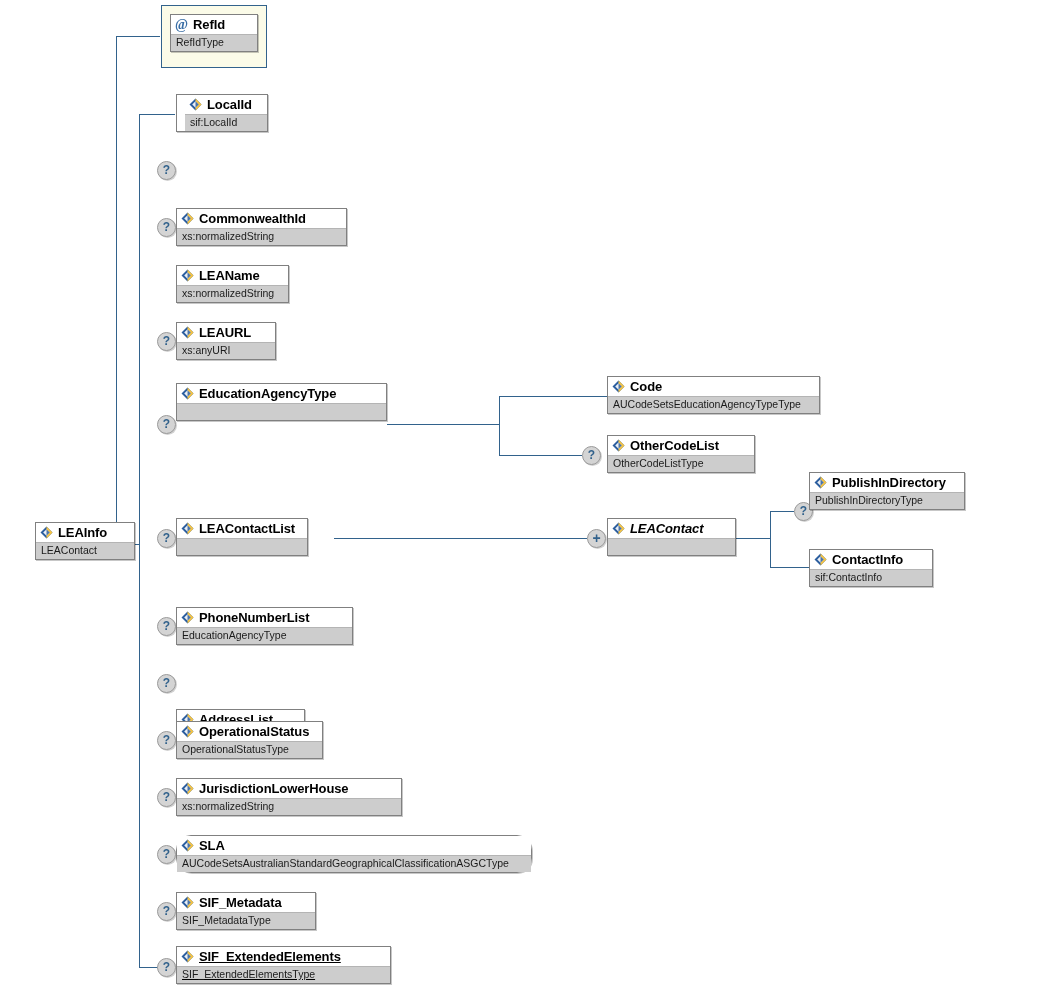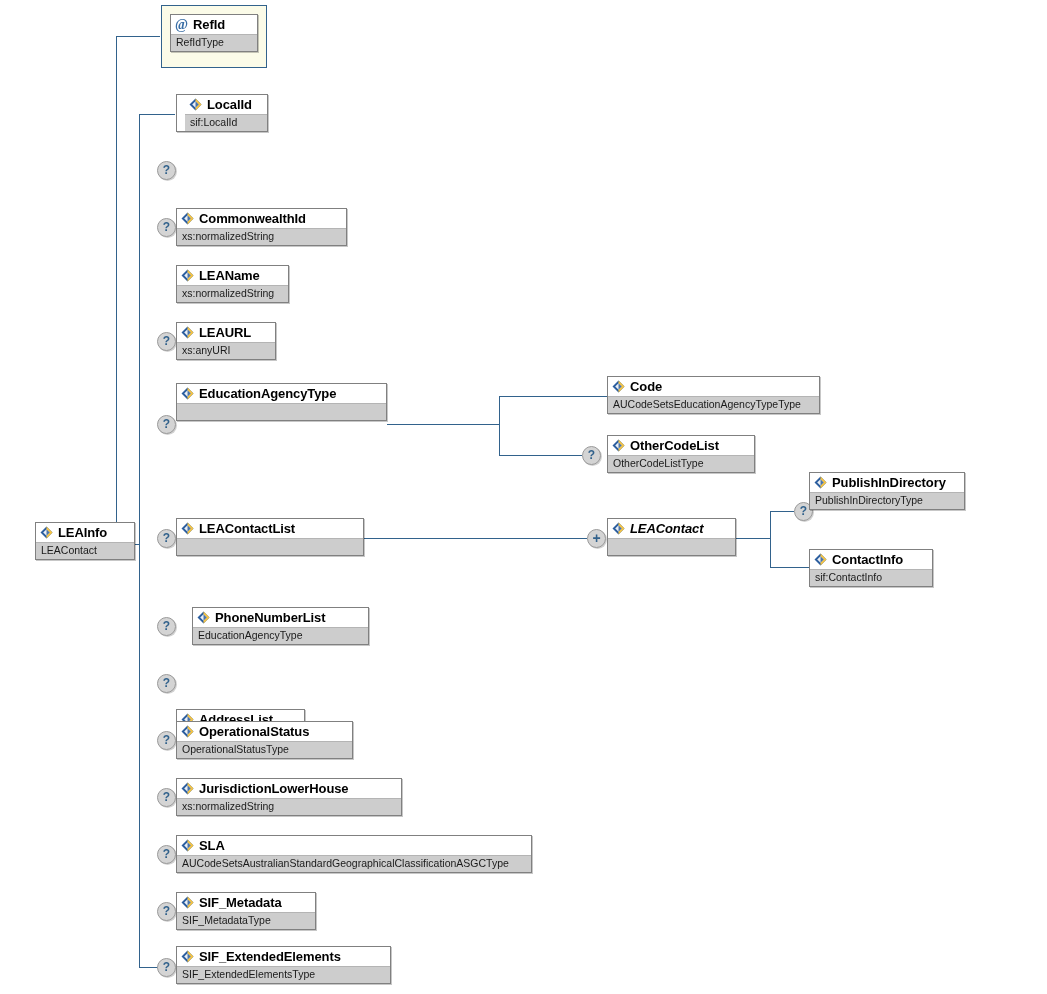--- a/index.html
+++ b/index.html
@@ -258,21 +258,21 @@
             <polygon points="6.5,3.2 9.8,6.5 6.5,9.8 3.2,6.5" fill="#ffffff" opacity="0.9"></polygon>
             <polygon points="6.5,3.2 9.8,6.5 6.5,9.8" fill="#2a5d9e" opacity="0.85"></polygon>
           </svg>
         </span>
       <span class="nm">OtherCodeList</span>
     </div>
     <div class="typ">OtherCodeListType</div>
   </div>
 
   <div class="mark" style="left:157px;top:529px;">?</div>
-  <div class="node" style="left:176px;top:518px;width:188px;">
+  <div class="node" style="left:176px;top:518px;width:132px;">
     <div class="hdr">
       <span class="eicon">
           <svg width="13" height="13" viewBox="0 0 13 13">
             <polygon points="6.5,0.5 12.5,6.5 6.5,12.5 0.5,6.5" fill="#2a5d9e"></polygon>
             <polygon points="6.5,0.5 12.5,6.5 6.5,12.5" fill="#f5c342"></polygon>
             <polygon points="6.5,3.2 9.8,6.5 6.5,9.8 3.2,6.5" fill="#ffffff" opacity="0.9"></polygon>
             <polygon points="6.5,3.2 9.8,6.5 6.5,9.8" fill="#2a5d9e" opacity="0.85"></polygon>
           </svg>
         </span>
       <span class="nm">LEAContactList</span>
@@ -321,21 +321,21 @@
             <polygon points="6.5,3.2 9.8,6.5 6.5,9.8 3.2,6.5" fill="#ffffff" opacity="0.9"></polygon>
             <polygon points="6.5,3.2 9.8,6.5 6.5,9.8" fill="#2a5d9e" opacity="0.85"></polygon>
           </svg>
         </span>
       <span class="nm">ContactInfo</span>
     </div>
     <div class="typ">sif:ContactInfo</div>
   </div>
 
   <div class="mark" style="left:157px;top:617px;">?</div>
-  <div class="node" style="left:176px;top:607px;width:177px;margin-left:16px;">
+  <div class="node" style="left:176px;top:607px;width:177px;">
     <div class="hdr">
       <span class="eicon">
           <svg width="13" height="13" viewBox="0 0 13 13">
             <polygon points="6.5,0.5 12.5,6.5 6.5,12.5 0.5,6.5" fill="#2a5d9e"></polygon>
             <polygon points="6.5,0.5 12.5,6.5 6.5,12.5" fill="#f5c342"></polygon>
             <polygon points="6.5,3.2 9.8,6.5 6.5,9.8 3.2,6.5" fill="#ffffff" opacity="0.9"></polygon>
             <polygon points="6.5,3.2 9.8,6.5 6.5,9.8" fill="#2a5d9e" opacity="0.85"></polygon>
           </svg>
         </span>
       <span class="nm">PhoneNumberList</span>
@@ -353,21 +353,21 @@
             <polygon points="6.5,3.2 9.8,6.5 6.5,9.8 3.2,6.5" fill="#ffffff" opacity="0.9"></polygon>
             <polygon points="6.5,3.2 9.8,6.5 6.5,9.8" fill="#2a5d9e" opacity="0.85"></polygon>
           </svg>
         </span>
       <span class="nm">AddressList</span>
     </div>
     <div class="typ">AddressListType</div>
   </div>
 
   <div class="mark" style="left:157px;top:731px;">?</div>
-  <div class="node" style="left:176px;top:721px;width:177px;">
+  <div class="node" style="left:176px;top:721px;width:147px;">
     <div class="hdr">
       <span class="eicon">
           <svg width="13" height="13" viewBox="0 0 13 13">
             <polygon points="6.5,0.5 12.5,6.5 6.5,12.5 0.5,6.5" fill="#2a5d9e"></polygon>
             <polygon points="6.5,0.5 12.5,6.5 6.5,12.5" fill="#f5c342"></polygon>
             <polygon points="6.5,3.2 9.8,6.5 6.5,9.8 3.2,6.5" fill="#ffffff" opacity="0.9"></polygon>
             <polygon points="6.5,3.2 9.8,6.5 6.5,9.8" fill="#2a5d9e" opacity="0.85"></polygon>
           </svg>
         </span>
       <span class="nm">OperationalStatus</span>
@@ -385,21 +385,21 @@
             <polygon points="6.5,3.2 9.8,6.5 6.5,9.8 3.2,6.5" fill="#ffffff" opacity="0.9"></polygon>
             <polygon points="6.5,3.2 9.8,6.5 6.5,9.8" fill="#2a5d9e" opacity="0.85"></polygon>
           </svg>
         </span>
       <span class="nm">JurisdictionLowerHouse</span>
     </div>
     <div class="typ">xs:normalizedString</div>
   </div>
 
   <div class="mark" style="left:157px;top:845px;">?</div>
-  <div class="node" style="left:176px;top:835px;width:356px;">
+  <div class="node" style="left:176px;top:835px;width:356px;border-radius:15px;">
     <div class="hdr">
       <span class="eicon">
           <svg width="13" height="13" viewBox="0 0 13 13">
             <polygon points="6.5,0.5 12.5,6.5 6.5,12.5 0.5,6.5" fill="#2a5d9e"></polygon>
             <polygon points="6.5,0.5 12.5,6.5 6.5,12.5" fill="#f5c342"></polygon>
             <polygon points="6.5,3.2 9.8,6.5 6.5,9.8 3.2,6.5" fill="#ffffff" opacity="0.9"></polygon>
             <polygon points="6.5,3.2 9.8,6.5 6.5,9.8" fill="#2a5d9e" opacity="0.85"></polygon>
           </svg>
         </span>
       <span class="nm">SLA</span>
@@ -417,21 +417,21 @@
             <polygon points="6.5,3.2 9.8,6.5 6.5,9.8 3.2,6.5" fill="#ffffff" opacity="0.9"></polygon>
             <polygon points="6.5,3.2 9.8,6.5 6.5,9.8" fill="#2a5d9e" opacity="0.85"></polygon>
           </svg>
         </span>
       <span class="nm">SIF_Metadata</span>
     </div>
     <div class="typ">SIF_MetadataType</div>
   </div>
 
   <div class="mark" style="left:157px;top:958px;">?</div>
-  <div class="node" style="left:176px;top:946px;width:215px;">
+  <div class="node" style="left:176px;top:946px;width:215px;text-decoration:underline;">
     <div class="hdr">
       <span class="eicon">
           <svg width="13" height="13" viewBox="0 0 13 13">
             <polygon points="6.5,0.5 12.5,6.5 6.5,12.5 0.5,6.5" fill="#2a5d9e"></polygon>
             <polygon points="6.5,0.5 12.5,6.5 6.5,12.5" fill="#f5c342"></polygon>
             <polygon points="6.5,3.2 9.8,6.5 6.5,9.8 3.2,6.5" fill="#ffffff" opacity="0.9"></polygon>
             <polygon points="6.5,3.2 9.8,6.5 6.5,9.8" fill="#2a5d9e" opacity="0.85"></polygon>
           </svg>
         </span>
       <span class="nm">SIF_ExtendedElements</span>

